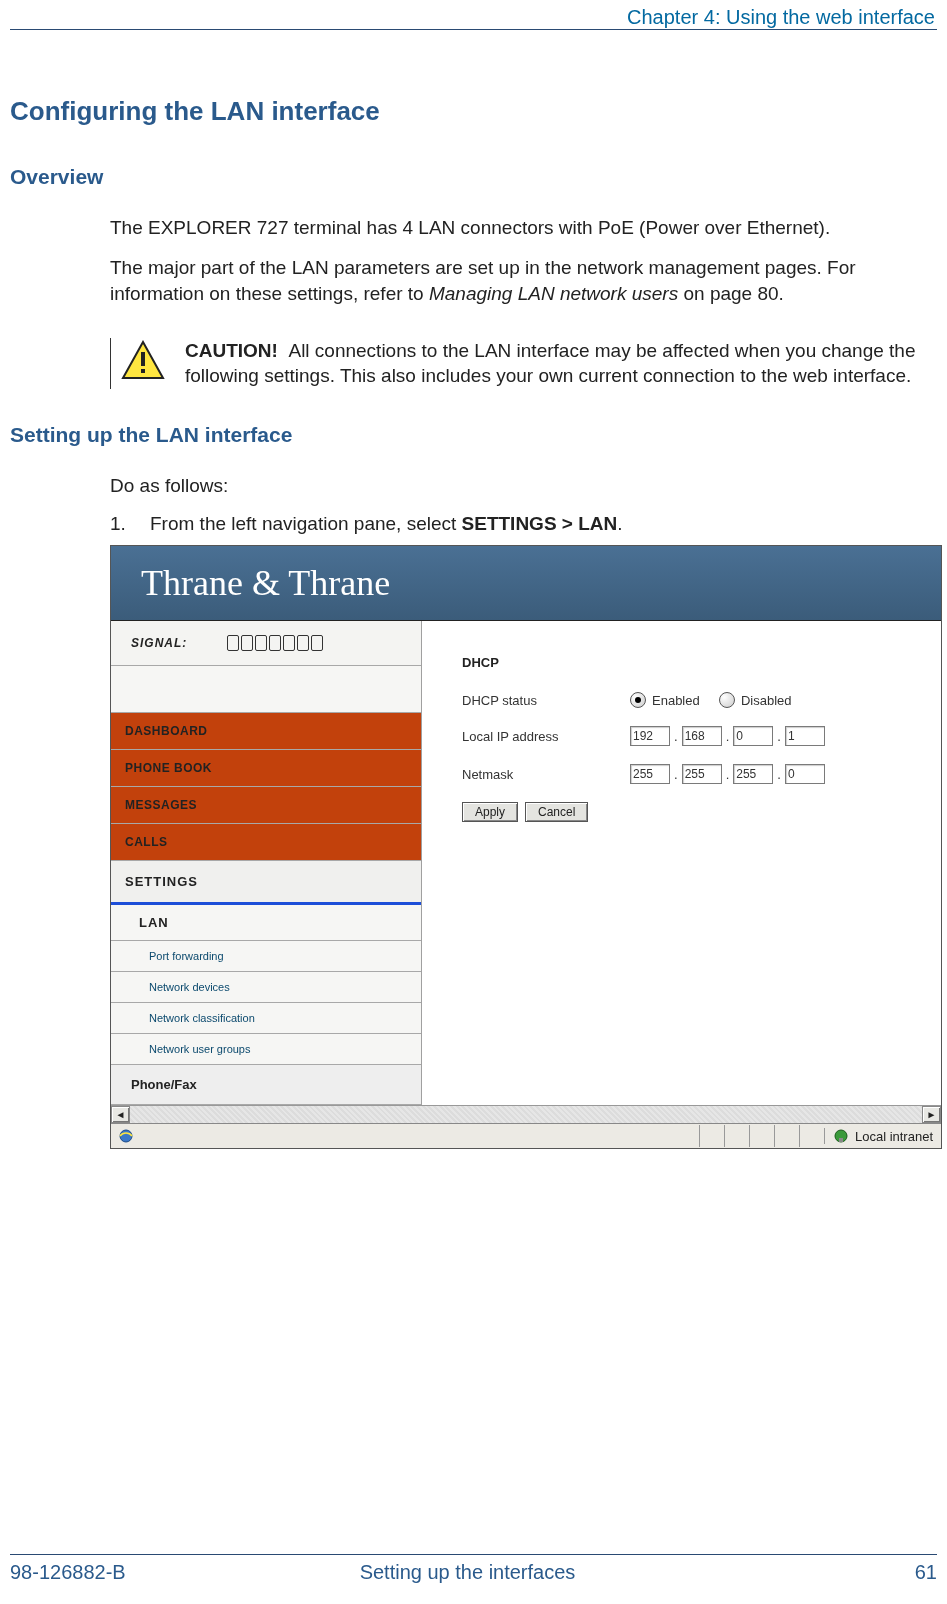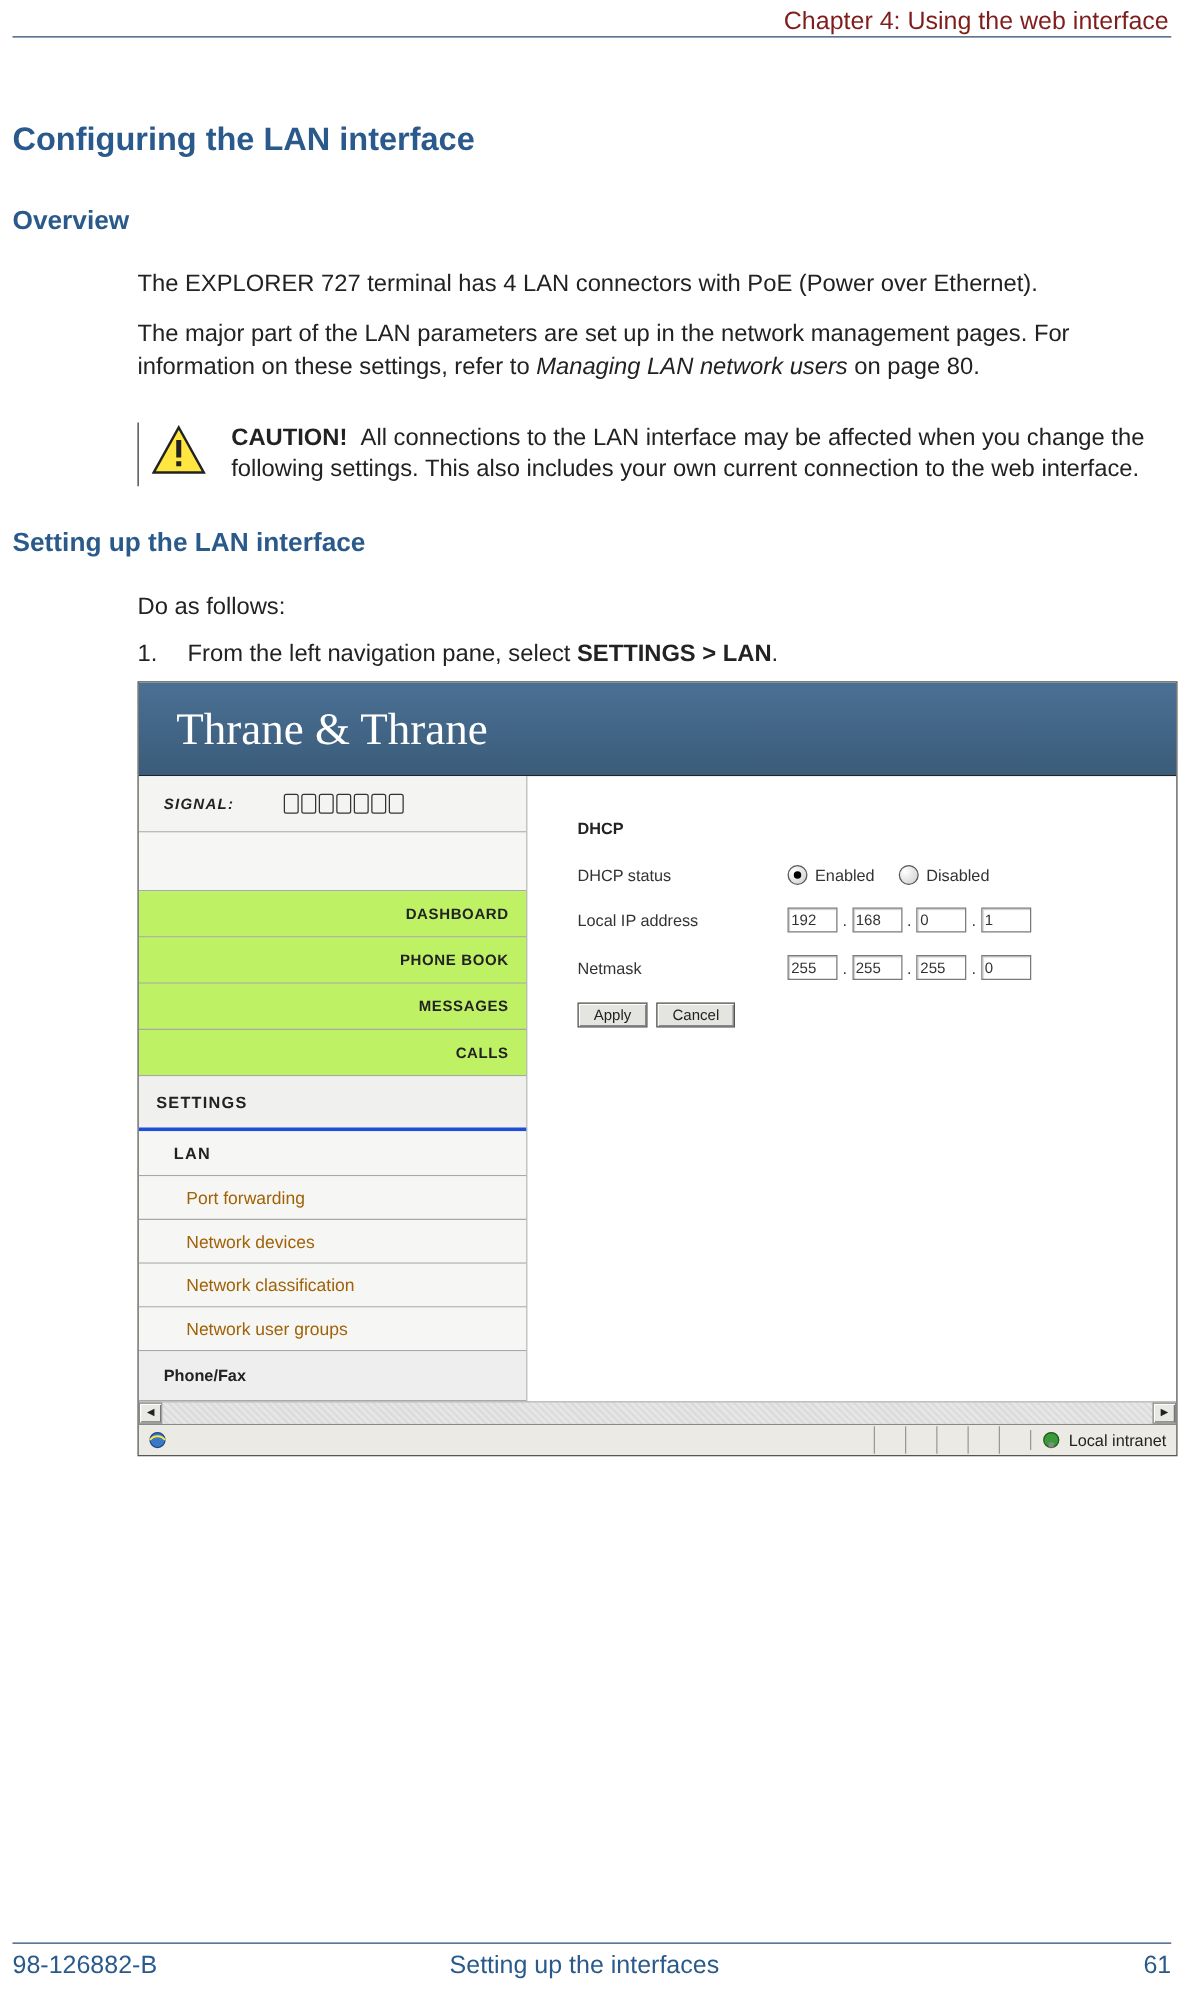--- a/index.html
+++ b/index.html
@@ -17,21 +17,21 @@
     box-sizing: border-box;
     width: 100%;
     height: 100%;
   }
   .top-rule {
     border-top: 1px solid #2a4a73;
     margin-top: 0;
   }
   .chapter-header {
     text-align: right;
-    color: #7f1d1d;
+    color: #0369a1;
     font-size: 20px;
     font-weight: 400;
     margin-top: -4px;
     padding-right: 2px;
   }
   .section-title {
     color: #2a5a8c;
     font-size: 26px;
     font-weight: 700;
     margin-top: 66px;
@@ -135,44 +135,43 @@
     height: 46px;
     border-bottom: 1px solid #a8a8a8;
     background: #f6f6f4;
   }
   .nav-item {
     padding: 11px 14px;
     border-bottom: 1px solid #a8a8a8;
     font-weight: bold;
     font-size: 12px;
     letter-spacing: 0.5px;
-    background: #bef264;
-    text-align: right;
+    background: #c2410c;
   }
   .nav-settings {
     padding: 13px 14px;
     border-bottom: 3px solid #1d4ed8;
     font-weight: bold;
     font-size: 13px;
     letter-spacing: 1px;
     background: #f0f0ee;
   }
   .nav-lan {
     padding: 10px 0 10px 28px;
     border-bottom: 1px solid #a8a8a8;
     font-weight: bold;
     font-size: 13px;
     letter-spacing: 1px;
     background: #f6f6f4;
   }
   .nav-sub {
     padding: 9px 0 9px 38px;
     border-bottom: 1px solid #a8a8a8;
-    font-size: 14px;
-    color: #a16207;
+    font-size: 11px;
+    color: #0c4a6e;
     background: #f6f6f4;
   }
   .nav-phone {
     padding: 12px 14px 12px 20px;
     border-bottom: 1px solid #a8a8a8;
     font-weight: bold;
     font-size: 13px;
     background: #eee;
   }
   .right-col {

